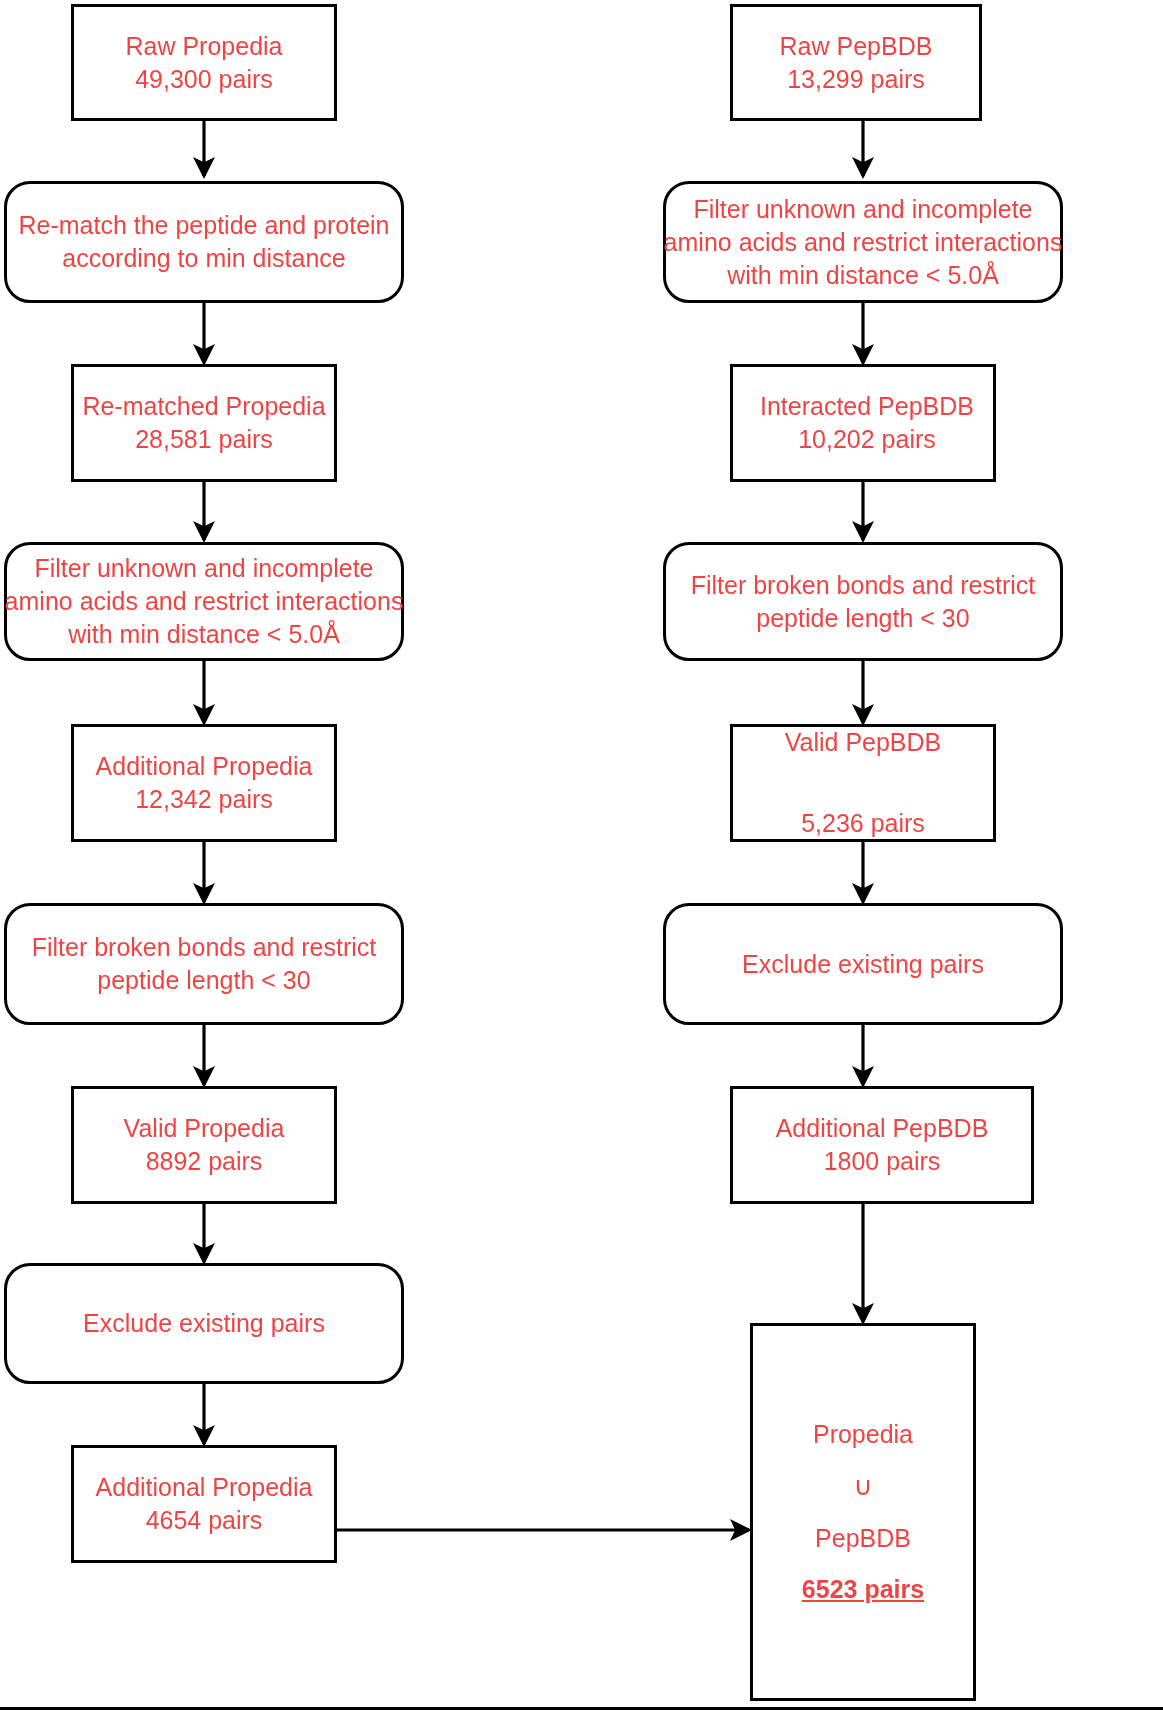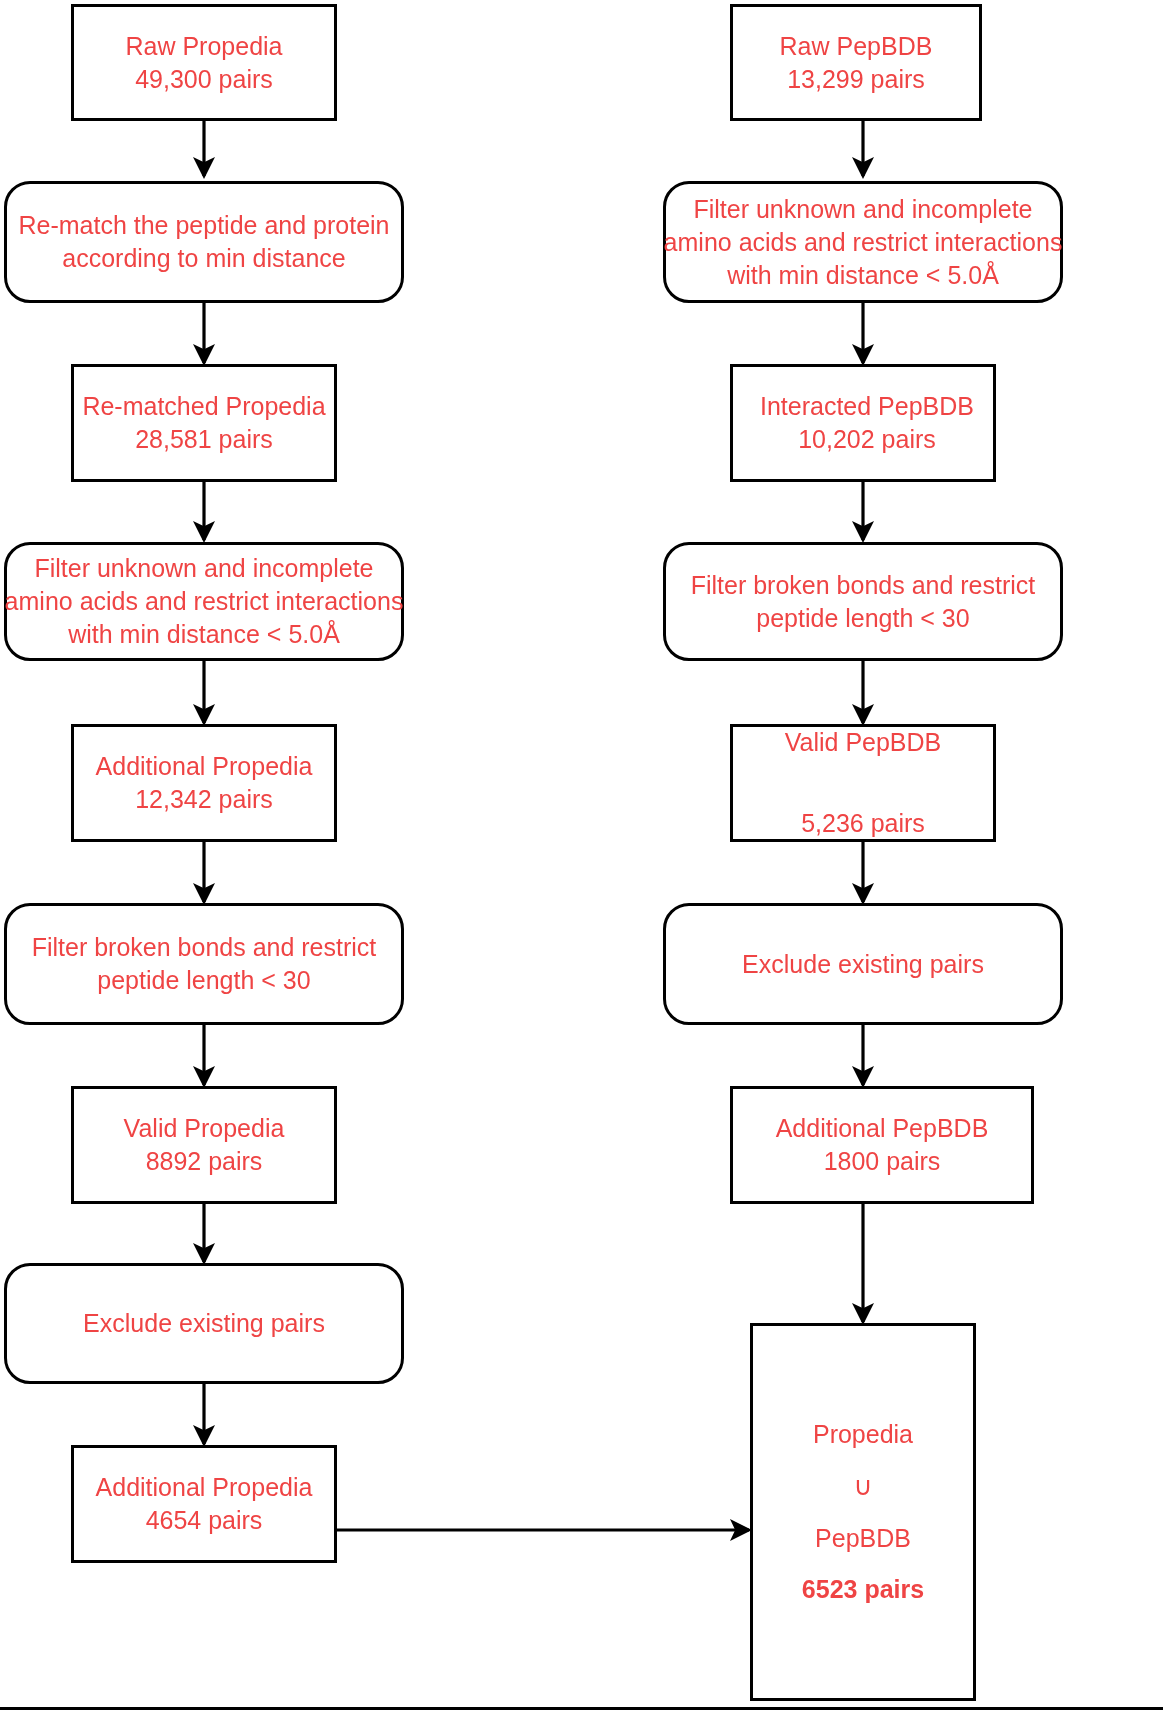--- a/index.html
+++ b/index.html
@@ -35,20 +35,21 @@
   }
   .node.rounded {
     border-radius: 26px;
   }
   .node .line {
     display: block;
     white-space: nowrap;
   }
   .node .line.bold {
     font-weight: bold;
+    text-decoration: underline;
   }
   .node.union .line {
     margin: 9px 0;
   }
   .node.union .line.sym {
     font-size: 26px;
   }
   svg.edges {
     position: absolute;
     left: 0;

